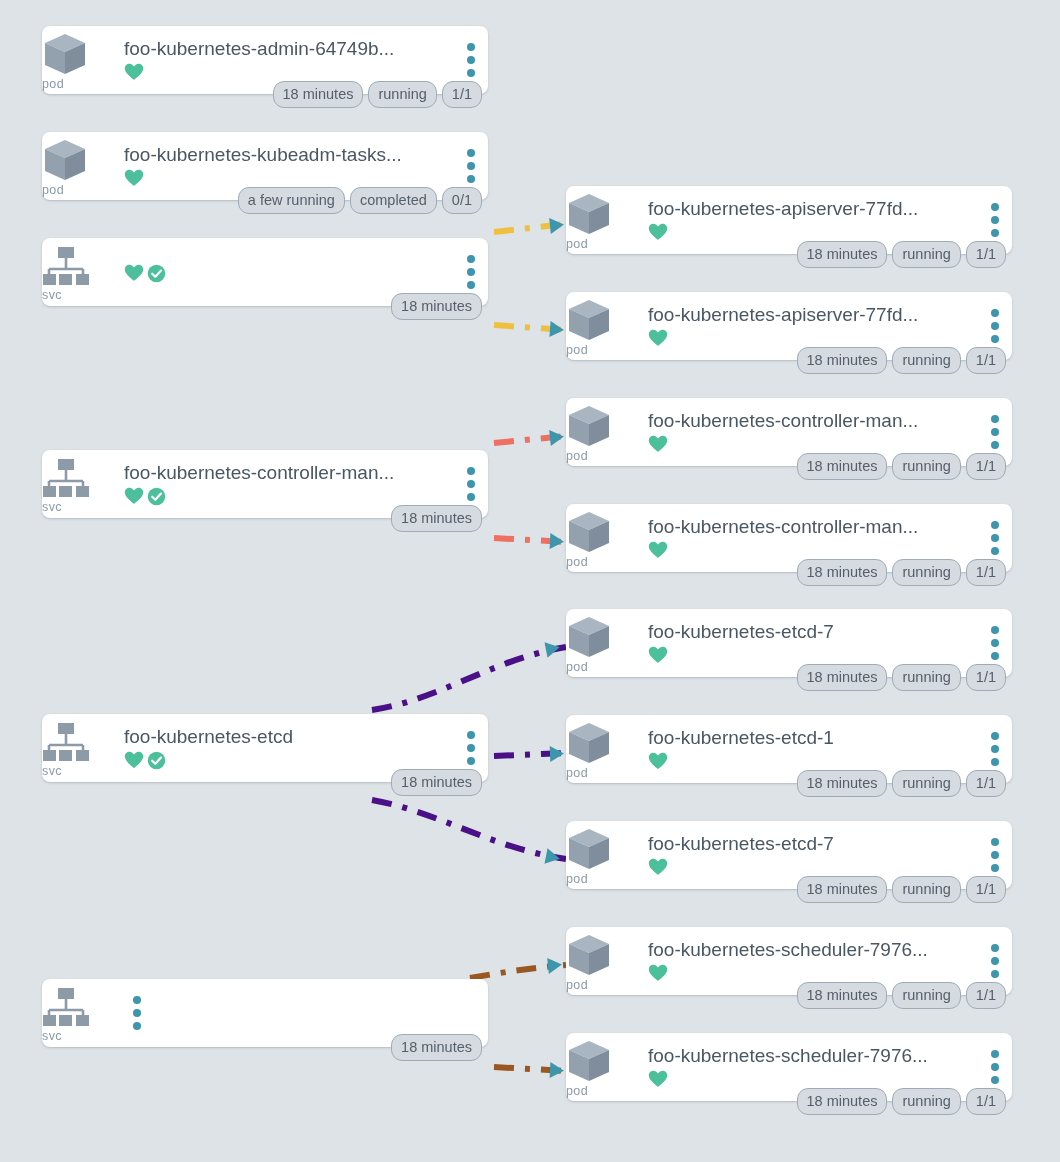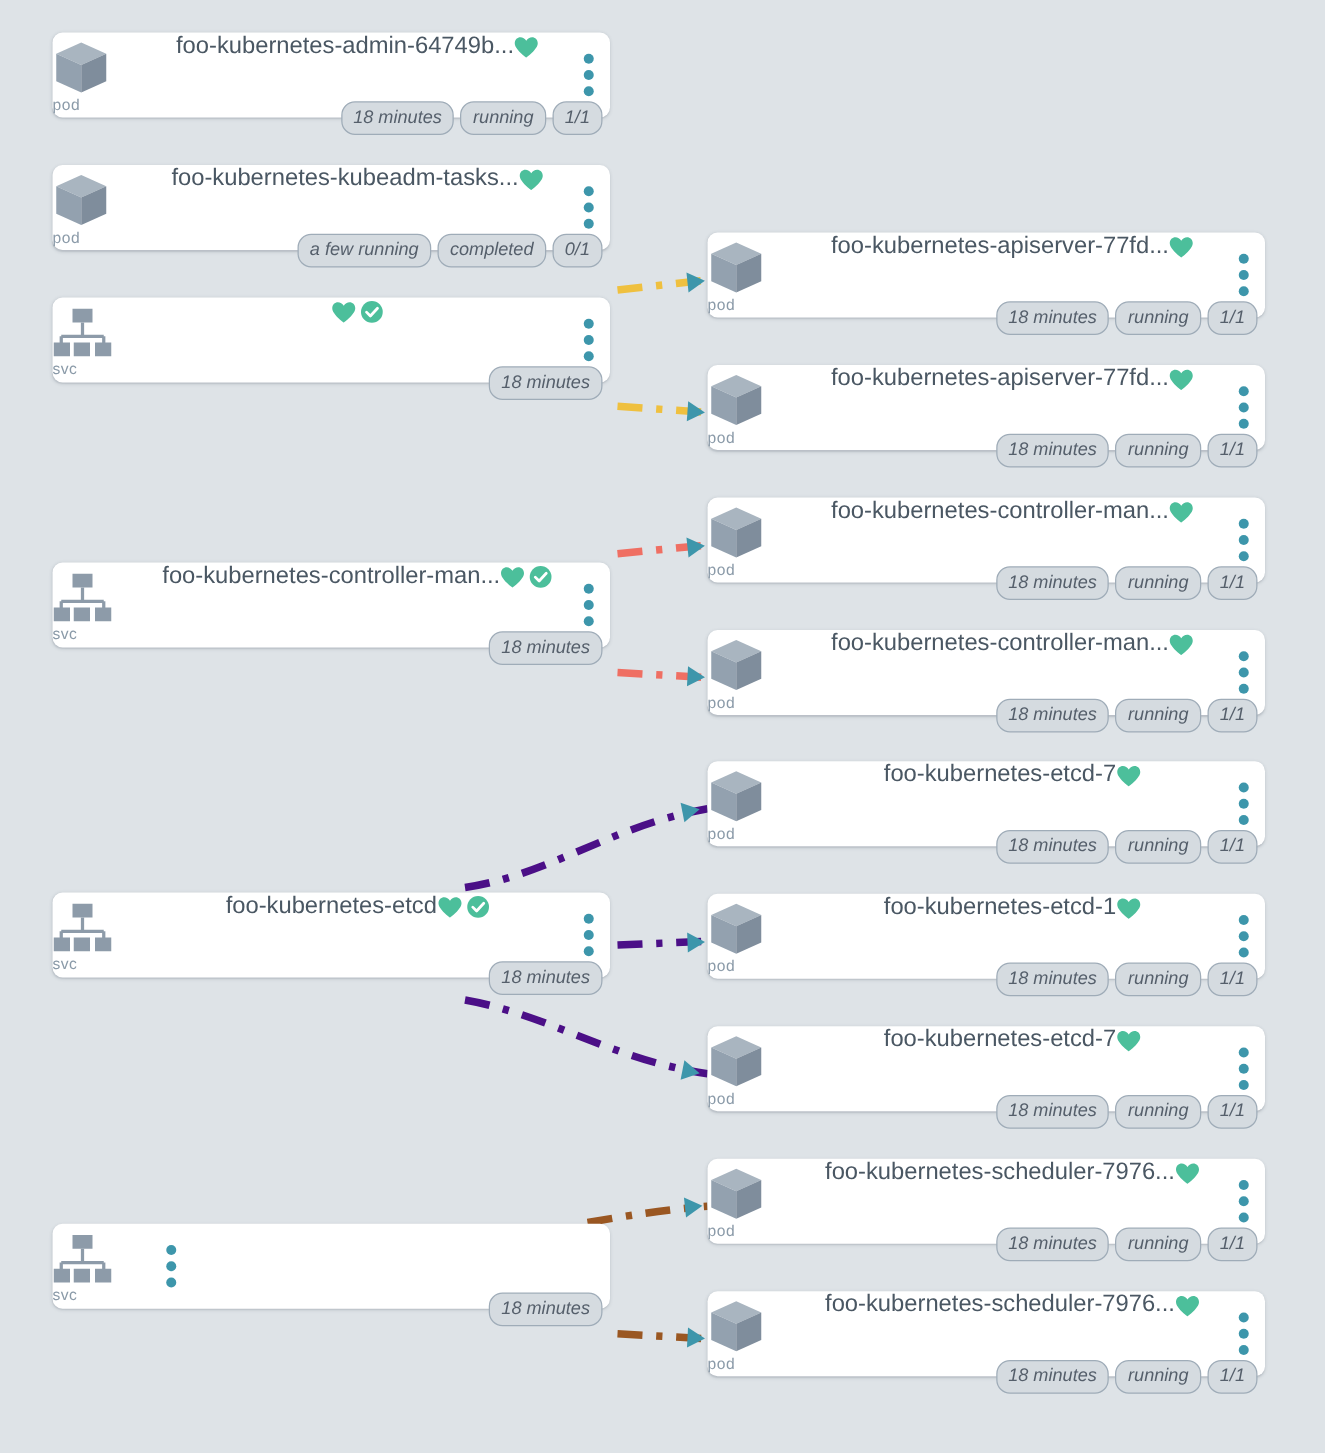--- a/index.html
+++ b/index.html
@@ -49,24 +49,23 @@
     letter-spacing: .4px;
     line-height: 1;
     margin-top: 2px;
   }
 
   
   .node-body {
     flex: 1 1 auto;
     min-width: 0;
     display: flex;
-    flex-direction: row;
+    flex-direction: column;
     justify-content: center;
     padding: 0 6px 0 4px;
-    text-align: center;
   }
   .node-title {
     font-size: 19px;
     color: #4a5763;
     line-height: 1.2;
     white-space: nowrap;
     overflow: hidden;
     text-overflow: ellipsis;
     max-width: 295px;
   }
@@ -97,21 +96,20 @@
   }
 
   
   .badge-row {
     position: absolute;
     right: 6px;
     bottom: -14px;
     display: flex;
     gap: 5px;
     z-index: 4;
-    font-style: italic;
   }
   .badge {
     background: #d5dbe0;
     border: 1px solid #9facb8;
     border-radius: 11px;
     color: #555f6b;
     font-size: 14.5px;
     line-height: 1;
     padding: 5px 9px 6px;
     white-space: nowrap;

